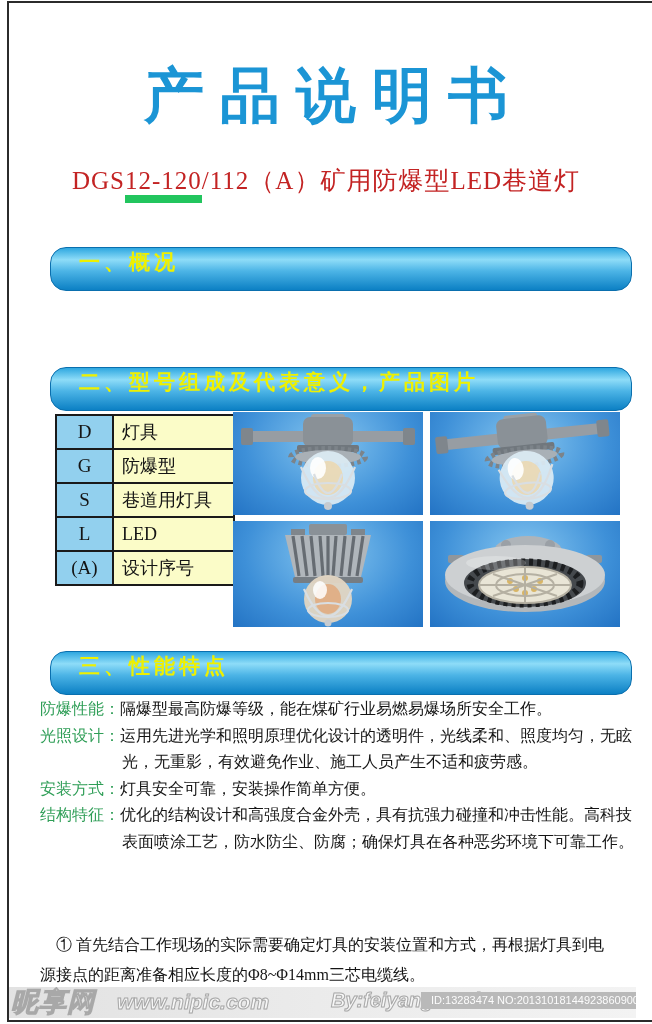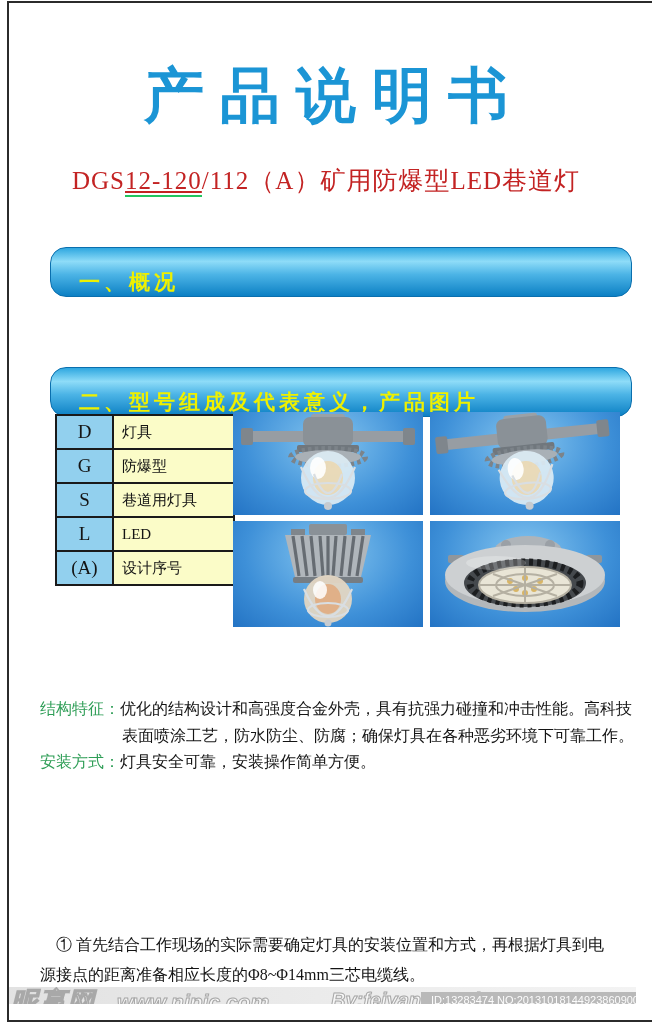--- a/index.html
+++ b/index.html
@@ -6,52 +6,52 @@
   .page{position:relative;width:652px;height:1024px;background:#ffffff;overflow:hidden;
         font-family:"Liberation Serif","DejaVu Serif",serif;color:#141414;}
   .frame{position:absolute;left:7px;top:1px;right:0;bottom:2px;
          border-left:2px solid #2b2b2b;border-top:2px solid #2b2b2b;border-bottom:2px solid #2b2b2b;
          pointer-events:none;}
   .title{position:absolute;top:56px;left:0;width:100%;text-align:center;
          font-family:"Liberation Sans","DejaVu Sans",sans-serif;font-weight:bold;
          font-size:60px;color:#1b95d5;letter-spacing:16px;text-indent:16px;}
   .subtitle{position:absolute;top:164px;left:0;width:100%;text-align:center;
             font-size:25px;color:#c32323;letter-spacing:1px;white-space:nowrap;}
-  .subtitle .u{border-bottom:2px solid #22c55e;padding-bottom:1px;text-decoration:underline;}
-
-  .secbar{position:absolute;left:50px;width:582px;height:50px;border-radius:16px;
+  .subtitle .u{border-bottom:8px solid #22c55e;padding-bottom:1px;}
+
+  .secbar{position:absolute;left:50px;width:582px;height:44px;border-radius:16px;
           background:linear-gradient(180deg,#2ea7e0 0%,#8edcf8 28%,#4cb4e6 55%,#0c80c4 100%);
-          border:1px solid #0a6fae;box-sizing:border-box;display:flex;align-items:flex-end;padding-left:28px;}
+          border:1px solid #0a6fae;box-sizing:border-box;display:flex;align-items:flex-start;padding-left:28px;}
   .secbar span{font-family:"Liberation Sans","DejaVu Sans",sans-serif;font-weight:bold;
                font-size:21px;color:#eef000;letter-spacing:4px;white-space:nowrap;}
   #bar1{top:247px}#bar2{top:367px}#bar3{top:651px}#bar4{top:884px}
 
   .para-overview{position:absolute;left:40px;top:285px;width:596px;
                  font-size:16px;line-height:45px;}
 
   table.modeltable{position:absolute;left:55px;top:414px;border-collapse:collapse;}
   .modeltable td{border:2px solid #1a1a1a;height:30px;}
   .modeltable td.code{width:53px;background:#92d0ee;text-align:center;font-size:19px;}
-  .modeltable td.meaning{width:110px;background:#fbfcc8;padding-left:8px;font-size:15px;white-space:nowrap;}
+  .modeltable td.meaning{width:110px;background:#fbfcc8;padding-left:8px;font-size:18px;white-space:nowrap;}
   .modeltable td.meaning.small{font-size:11.5px;letter-spacing:-0.5px;}
 
   .photo{position:absolute;width:190px;height:103px;
          background:radial-gradient(ellipse at 50% 30%,#85c6f0 0%,#3e90d8 62%,#2373c4 100%);}
   #photo1{left:233px;top:412px}#photo2{left:430px;top:412px}
   #photo3{left:233px;top:521px;height:106px}#photo4{left:430px;top:521px;height:106px}
   .photo svg{display:block;width:100%;height:100%;}
 
   .features{position:absolute;left:40px;top:696px;width:600px;font-size:16px;line-height:26.5px;}
   .feat{padding-left:82px;text-indent:-82px;}
   .feat .lbl{color:#2f9e57;}
 
   .para-usage{position:absolute;left:40px;top:930px;width:575px;
               font-size:16px;line-height:30px;text-indent:16px;}
 
-  .wmbar{position:absolute;left:9px;right:16px;top:987px;height:17px;
+  .wmbar{position:absolute;left:9px;right:16px;top:987px;height:31px;
          background:linear-gradient(90deg,#e2e2e2 0%,#ececec 55%,#f3f3f3 100%);
          font-family:"Liberation Sans","DejaVu Sans",sans-serif;overflow:hidden;}
   .wm-outline{color:#f6f6f6;-webkit-text-stroke:1px #a8a8a8;text-shadow:0 0 1px #b5b5b5;
               font-weight:bold;font-style:italic;white-space:nowrap;}
   .wm-site{position:absolute;left:2px;top:-3px;font-size:27px;letter-spacing:1px;}
   .wm-url{position:absolute;left:108px;top:3px;font-size:21px;}
   .wm-author{position:absolute;left:322px;top:2px;font-size:20px;z-index:1;}
   .wm-idbox{position:absolute;left:412px;top:5px;width:228px;height:17px;background:#b9b9b9;
             color:#fcfcfc;font-size:11px;line-height:17px;text-align:center;z-index:2;white-space:nowrap;}
 </style>
@@ -201,24 +201,29 @@
         <ellipse cx="95" cy="64" rx="29" ry="11"></ellipse>
         <line x1="49" y1="64" x2="141" y2="64"></line>
         <line x1="95" y1="46" x2="95" y2="82"></line>
         <line x1="63" y1="53" x2="127" y2="75"></line>
         <line x1="127" y1="53" x2="63" y2="75"></line>
       </g>
       <ellipse cx="66" cy="42" rx="30" ry="7" fill="#ffffff" opacity="0.25"></ellipse>
     </svg>
   </div>
 
+  <div class="secbar" id="bar3">
+    <span>三、性能特点</span>
+  </div>
 
   <div class="features">
+    <div class="feat"><span class="lbl">防爆性能：</span><span>隔爆型最高防爆等级，能在煤矿行业易燃易爆场所安全工作。</span></div>
+    <div class="feat"><span class="lbl">光照设计：</span><span>运用先进光学和照明原理优化设计的透明件，光线柔和、照度均匀，无眩光，无重影，有效避免作业、施工人员产生不适和疲劳感。</span></div>
+    <div class="feat"><span class="lbl">安装方式：</span><span>灯具安全可靠，安装操作简单方便。</span></div>
     <div class="feat"><span class="lbl">结构特征：</span><span>优化的结构设计和高强度合金外壳，具有抗强力碰撞和冲击性能。高科技表面喷涂工艺，防水防尘、防腐；确保灯具在各种恶劣环境下可靠工作。</span></div>
-    <div class="feat"><span class="lbl">安装方式：</span><span>灯具安全可靠，安装操作简单方便。</span></div>
   </div>
 
 
   <div class="para-usage">① 首先结合工作现场的实际需要确定灯具的安装位置和方式，再根据灯具到电源接点的距离准备相应长度的Φ8~Φ14mm三芯电缆线。</div>
 
   <div class="wmbar">
     <span class="wm-outline wm-site">昵享网</span>
     <span class="wm-outline wm-url">www.nipic.com</span>
     <span class="wm-outline wm-author"><span>By:feiyangmosha</span> <span>No.20131018144923860600</span></span>
     <span class="wm-idbox">ID:13283474 NO:20131018144923860900</span>

